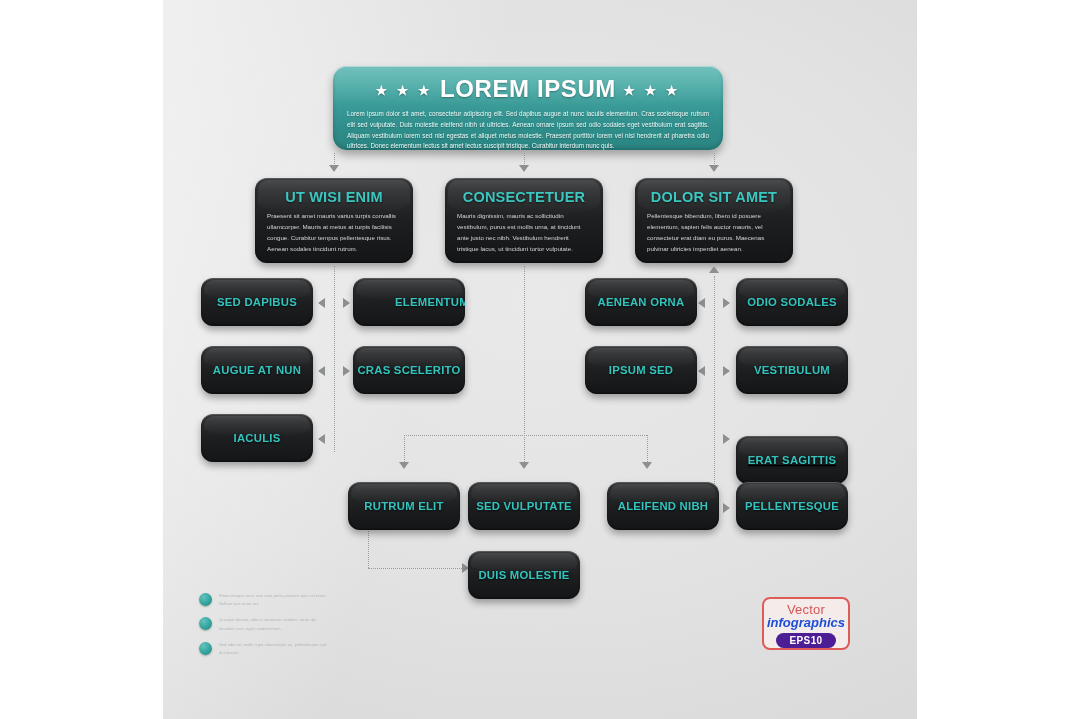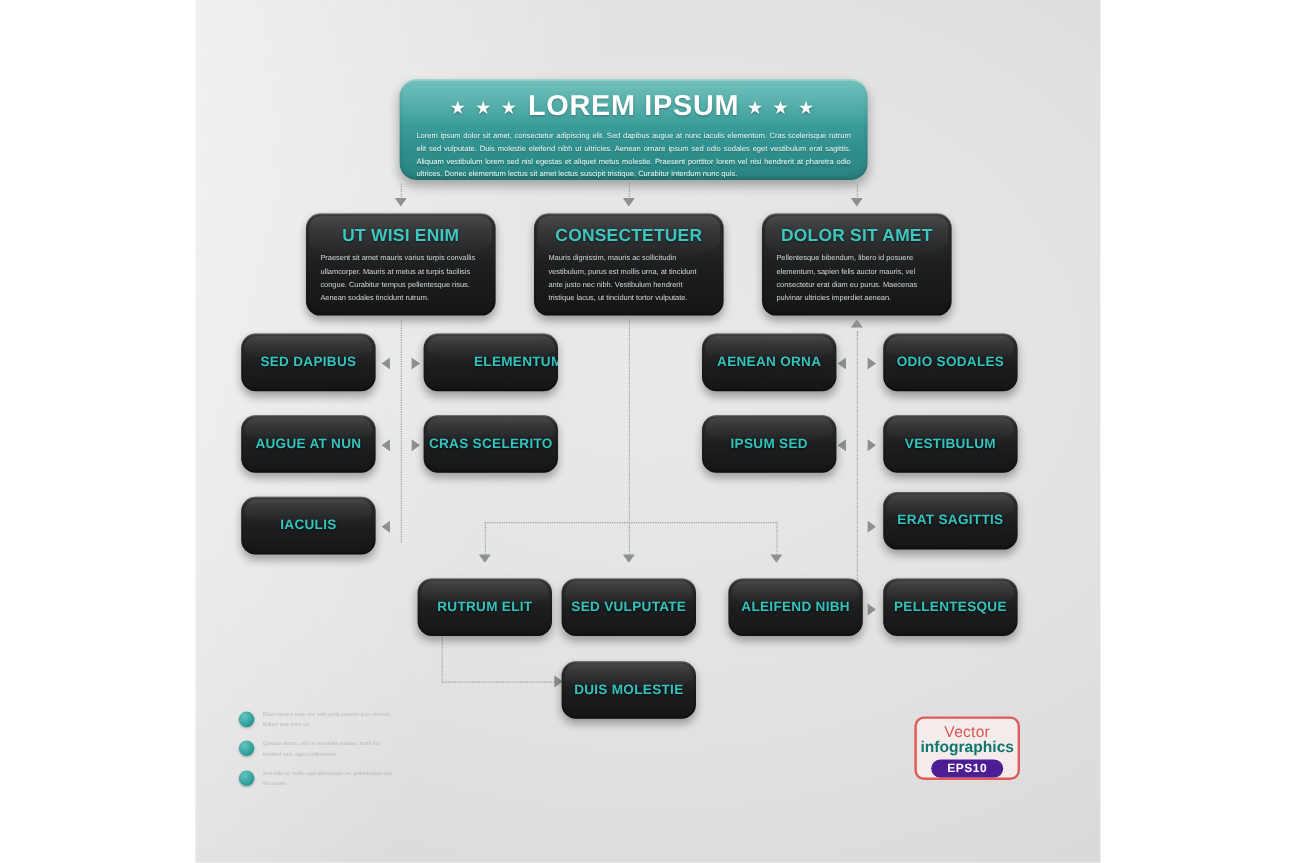--- a/index.html
+++ b/index.html
@@ -133,21 +133,21 @@
   }
 
   
   .eps-badge {
     position: absolute; left: 762px; top: 597px; width: 88px; height: 53px;
     border: 2px solid #e05a57; border-radius: 8px;
     background: #f3eceb;
     text-align: center;
   }
   .eps-vector { color: #d85552; font-size: 13px; margin-top: 3px; letter-spacing: .2px; }
-  .eps-info { color: #0f766e; font-size: 13px; font-weight: bold; line-height: 1; margin-top: -1px; }
+  .eps-info { color: #1d4ed8; font-size: 13px; font-weight: bold; line-height: 1; margin-top: -1px; font-style: italic; }
   .eps-pill {
     display: inline-block; margin-top: 4px;
     background: #4c1d95; color: #ffffff; font-size: 10px; font-weight: bold;
     border-radius: 9px; padding: 2px 13px; letter-spacing: .4px;
   }
 </style>
 </head>
 <body>
 
 <div id="root">
@@ -234,21 +234,21 @@
     <div class="box small" style="left:422px; top:346px;">
       <div class="box-title">IPSUM SED</div>
     </div>
     <div class="box small" style="left:573px; top:346px;">
       <div class="box-title">VESTIBULUM</div>
     </div>
 
     <div class="box small" style="left:38px; top:414px;">
       <div class="box-title">IACULIS</div>
     </div>
-    <div class="box small" style="left:573px; top:410px;">
+    <div class="box small" style="left:573px; top:436px;text-decoration:underline;">
       <div class="box-title">ERAT SAGITTIS</div>
     </div>
 
     <div class="box small" style="left:185px; top:482px;">
       <div class="box-title">RUTRUM ELIT</div>
     </div>
     <div class="box small" style="left:305px; top:482px;">
       <div class="box-title">SED VULPUTATE</div>
     </div>
     <div class="box small" style="left:444px; top:482px;">

